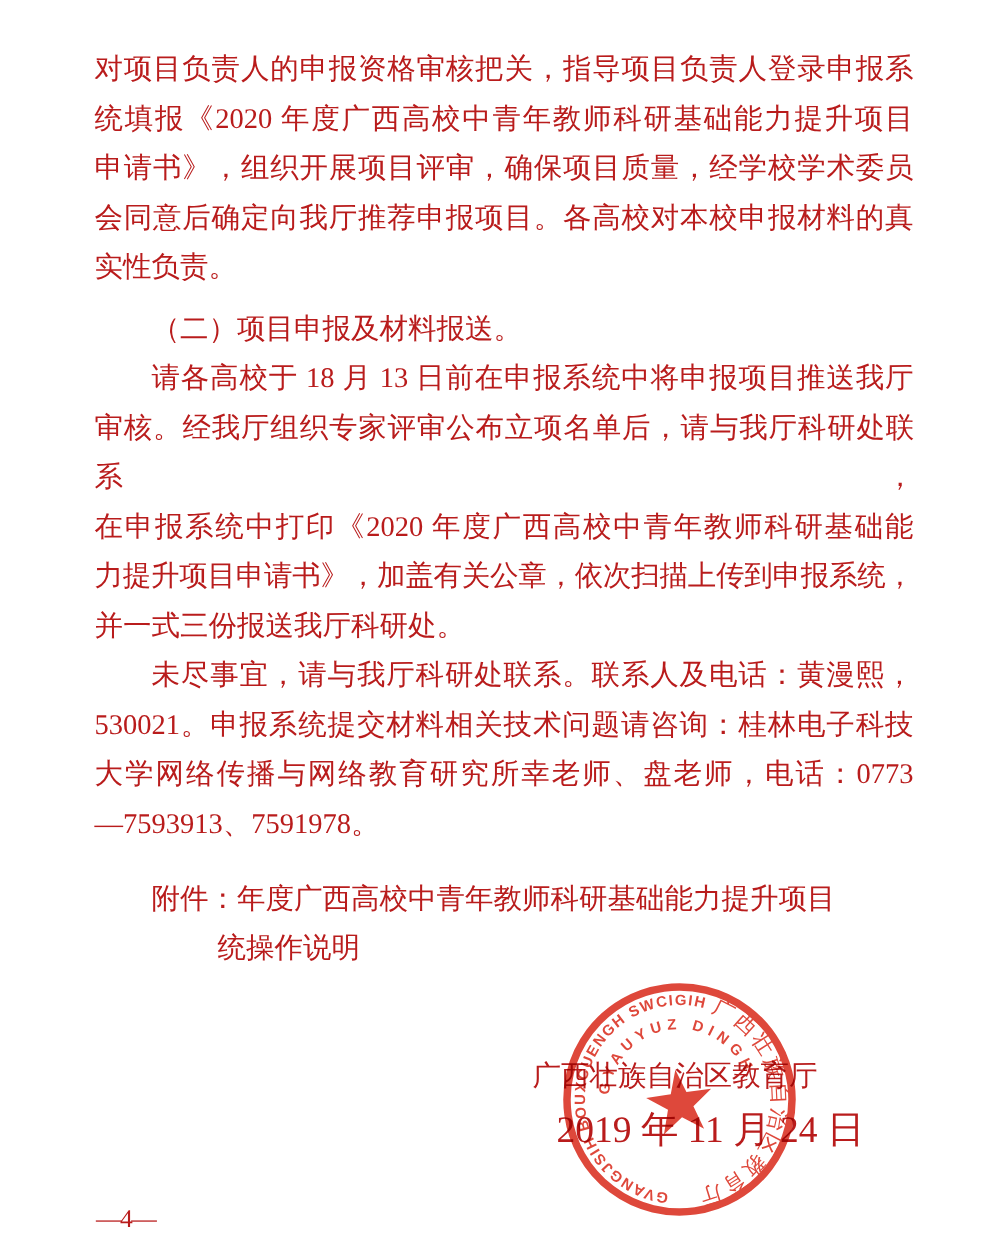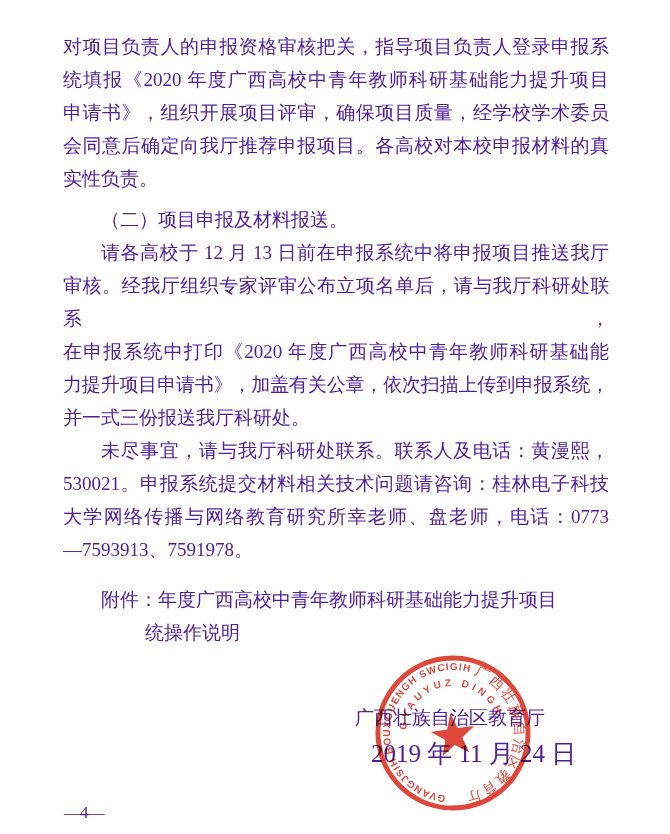--- a/index.html
+++ b/index.html
@@ -3,21 +3,21 @@
 <meta charset="utf-8">
 <style>
   html, body { margin: 0; padding: 0; background: #ffffff; }
   .page {
     position: relative;
     width: 670px;
     height: 834px;
     background: #ffffff;
     overflow: hidden;
     font-family: "Liberation Serif", "DejaVu Serif", serif;
-    color: #4c1d95;
+    color: #b91c1c;
   }
   .doc {
     position: absolute;
     left: 63px;
     top: 30px;
     width: 546px;
     font-size: 19px;
     line-height: 33px;
   }
   .para { margin: 0; }
@@ -92,21 +92,21 @@
         <div class="line fill">对项目负责人的申报资格审核把关，指导项目负责人登录申报系</div>
         <div class="line fill">统填报《2020 年度广西高校中青年教师科研基础能力提升项目</div>
         <div class="line fill">申请书》，组织开展项目评审，确保项目质量，经学校学术委员</div>
         <div class="line fill">会同意后确定向我厅推荐申报项目。各高校对本校申报材料的真</div>
         <div class="line">实性负责。</div>
       </div>
       <div class="para" style="margin-top: 8px;">
         <div class="line ind">（二）项目申报及材料报送。</div>
       </div>
       <div class="para">
-        <div class="line fill ind">请各高校于 12 月 13 日前在申报系统中将申报项目推送我厅</div>
+        <div class="line fill ind">请各高校于 18 月 13 日前在申报系统中将申报项目推送我厅</div>
         <div class="line fill" style="letter-spacing: -0.5px;">审核。经我厅组织专家评审公布立项名单后，请与我厅科研处联系，</div>
         <div class="line fill">在申报系统中打印《2020 年度广西高校中青年教师科研基础能</div>
         <div class="line fill" style="letter-spacing: -0.3px;">力提升项目申请书》，加盖有关公章，依次扫描上传到申报系统，</div>
         <div class="line">并一式三份报送我厅科研处。</div>
       </div>
       <div class="para">
         <div class="line fill ind">未尽事宜，请与我厅科研处联系。联系人及电话：黄漫熙，</div>
         <div class="line fill">530021。申报系统提交材料相关技术问题请咨询：桂林电子科技</div>
         <div class="line fill">大学网络传播与网络教育研究所幸老师、盘老师，电话：0773</div>
         <div class="line">—7593913、7591978。</div>

